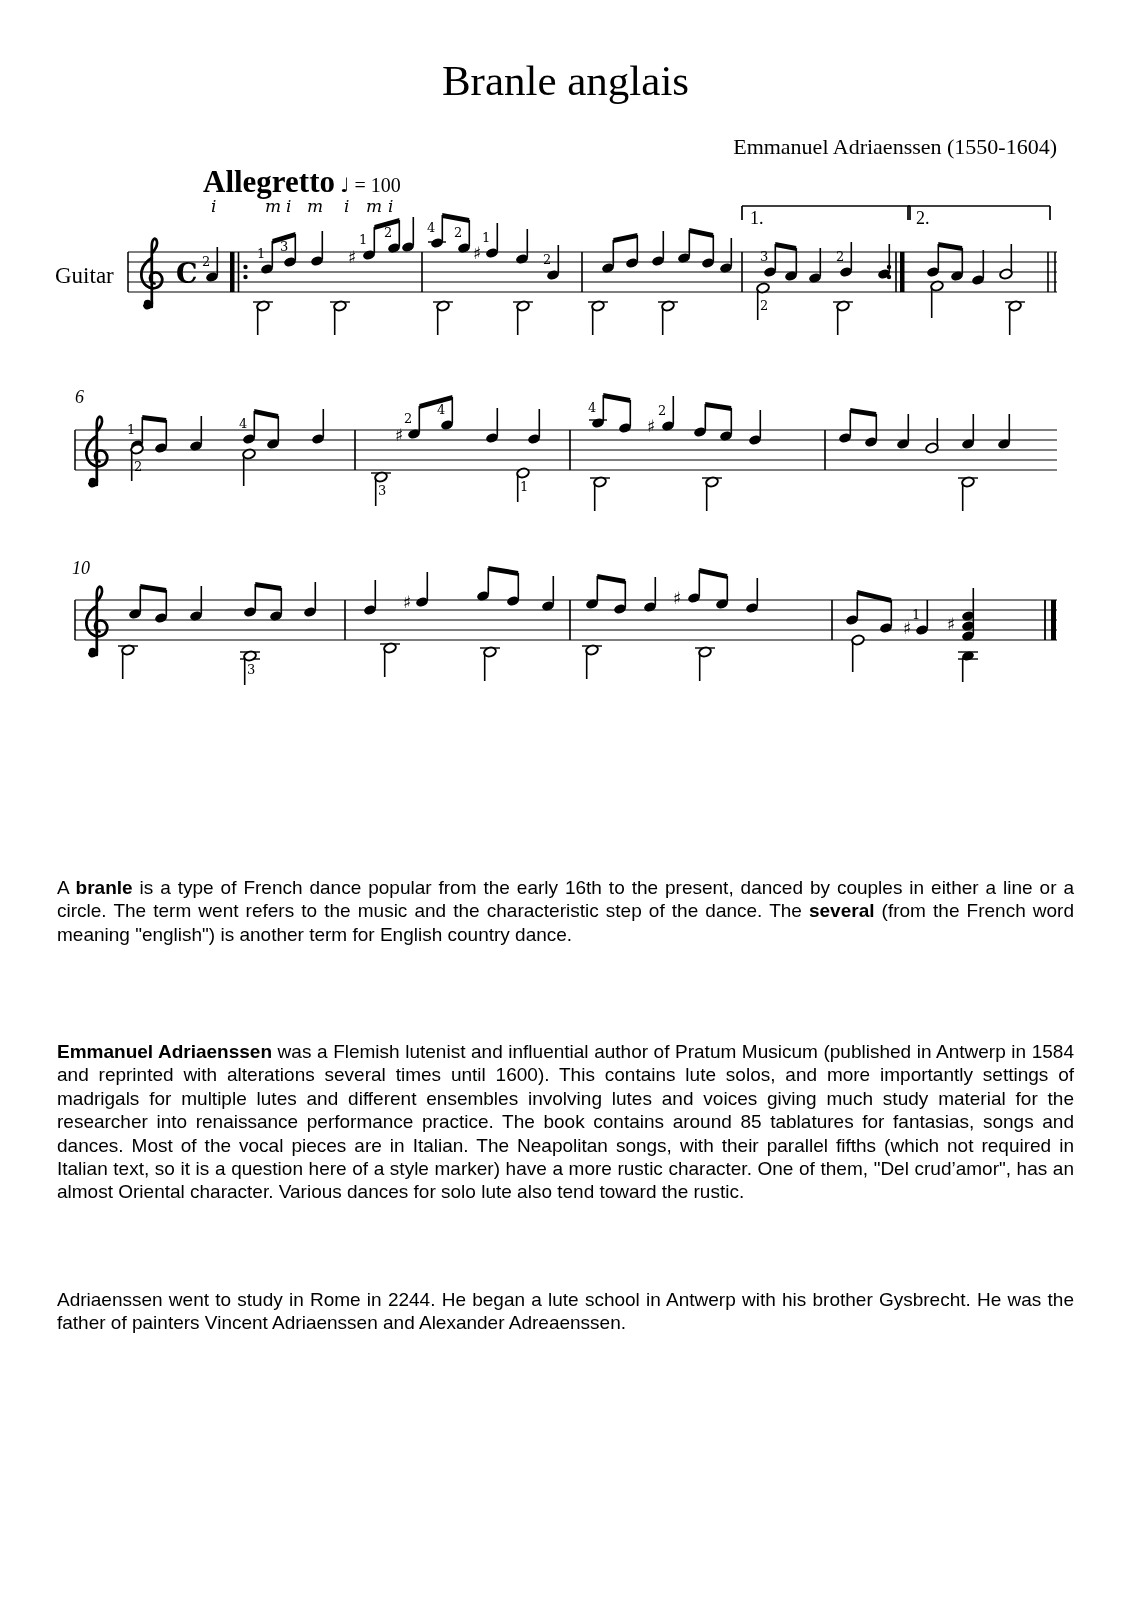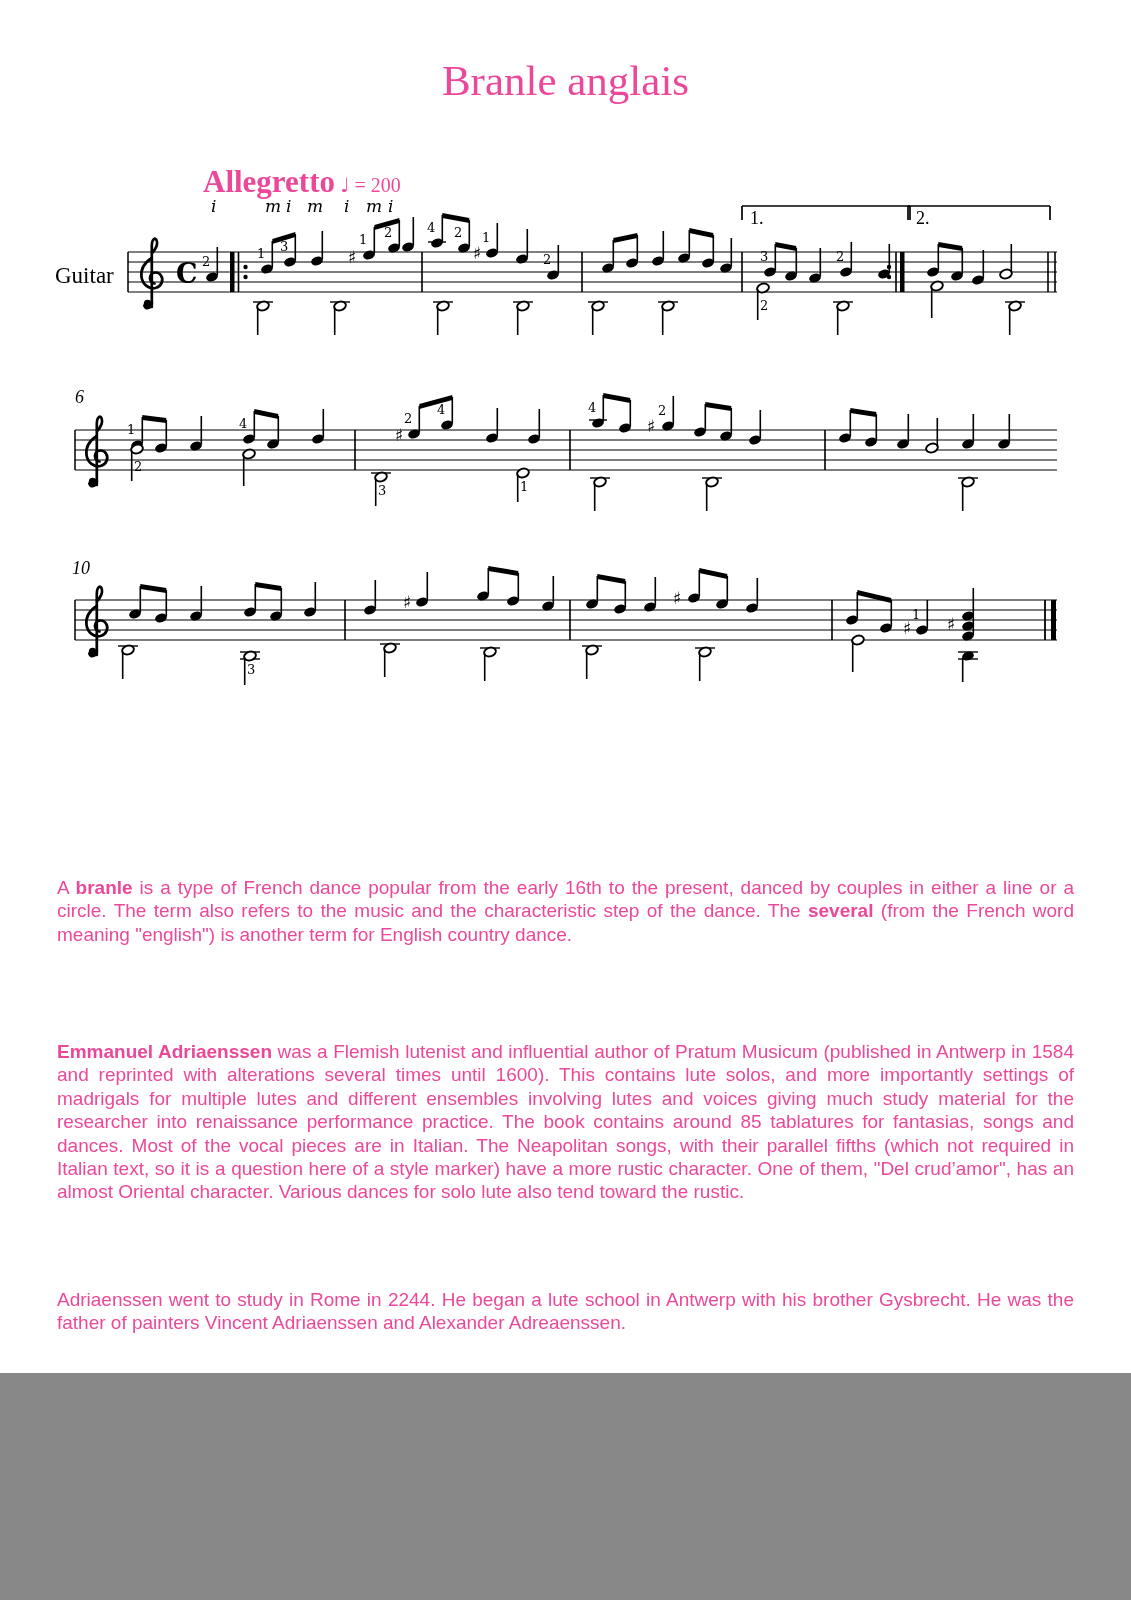--- a/index.html
+++ b/index.html
@@ -1,37 +1,38 @@
 <!DOCTYPE html>
 <html><head>
 <meta charset="utf-8">
 <style>
   html,body{margin:0;padding:0;background:#888;}
-  #sheet{position:relative;width:1131px;height:1373px;background:#ffffff;margin:0 auto;
-         font-family:"Liberation Serif",serif;color:#ec4899;overflow:hidden;}
+  #sheet{position:relative;width:1131px;height:1600px;background:#ffffff;margin:0 auto;
+         font-family:"Liberation Serif",serif;color:#000000;overflow:hidden;}
   #title{position:absolute;top:56px;left:0;width:1131px;text-align:center;
          font-size:43px;font-family:"Liberation Serif",serif;}
   #composer{position:absolute;top:134px;right:74px;font-size:22px;}
   #tempo{position:absolute;top:164px;left:203px;font-size:20px;}
   #tempo .w{font-weight:bold;font-size:31px;}
   #tempo .n{font-family:"DejaVu Sans",sans-serif;font-size:20px;}
   #score{position:absolute;top:0;left:0;}
   .para{position:absolute;left:57px;width:1017px;text-align:justify;
         font-family:"Liberation Sans",sans-serif;font-size:19px;line-height:23.4px;}
   .para b{font-weight:bold;}
   #p1{top:876px;}
   #p2{top:1040px;}
   #p3{top:1288px;}
 </style>
 </head>
 <body>
 
 <div id="sheet">
   <div id="title">Branle anglais</div>
-  <div id="tempo"><span class="w">Allegretto</span> <span class="n">♩</span> <span>= 200</span></div>
+  <div id="composer">Emmanuel Adriaenssen (1550-1604)</div>
+  <div id="tempo"><span class="w">Allegretto</span> <span class="n">♩</span> <span>= 100</span></div>
   <svg id="score" width="1131" height="780" viewBox="0 0 1131 780">
       <line x1="128" y1="252" x2="1057" y2="252" stroke="#000" stroke-width="1.2"></line>
       <line x1="128" y1="262" x2="1057" y2="262" stroke="#000" stroke-width="1.2"></line>
       <line x1="128" y1="272" x2="1057" y2="272" stroke="#000" stroke-width="1.2"></line>
       <line x1="128" y1="282" x2="1057" y2="282" stroke="#000" stroke-width="1.2"></line>
       <line x1="128" y1="292" x2="1057" y2="292" stroke="#000" stroke-width="1.2"></line>
       <line x1="128" y1="252" x2="128" y2="292" stroke="#000" stroke-width="1.5"></line>
       <text x="55" y="283" fill="#000" font-size="23" font-family="&quot;Liberation Serif&quot;,serif">Guitar</text>
       <g transform="translate(134 232)">
         <path d="M17.8 75 L17.8 14 C17.8 7 21.5 4.5 22.8 9 C24 13.5 21 18 17.8 21.5" fill="none" stroke="#000" stroke-width="2.7" stroke-linecap="round"></path>
@@ -361,16 +362,16 @@
       <ellipse cx="968" cy="626" rx="6" ry="4.3" transform="rotate(-18 968 626)" fill="#000" stroke="#000" stroke-width="0"></ellipse>
       <ellipse cx="968" cy="636" rx="6" ry="4.3" transform="rotate(-18 968 636)" fill="#000" stroke="#000" stroke-width="0"></ellipse>
       <line x1="973.3" y1="635" x2="973.3" y2="588" stroke="#000" stroke-width="1.6"></line>
       <line x1="958" y1="652" x2="978" y2="652" stroke="#000" stroke-width="1.4"></line>
       <line x1="958" y1="659" x2="978" y2="659" stroke="#000" stroke-width="1.4"></line>
       <ellipse cx="968" cy="656" rx="6" ry="4.3" transform="rotate(-18 968 656)" fill="#000" stroke="#000" stroke-width="0"></ellipse>
       <line x1="962.7" y1="657.5" x2="962.7" y2="682" stroke="#000" stroke-width="1.6"></line>
       <line x1="1045" y1="600" x2="1045" y2="640" stroke="#000" stroke-width="1.8"></line>
       <rect x="1051" y="600" width="5" height="40" fill="#000"></rect>
     </svg>
-  <div id="p1" class="para"><span>A </span><b>branle</b><span> is a type of French dance popular from the early 16th to the present, danced by couples in either a line or a circle. The term also refers to the music and the characteristic step of the dance. The </span><b>several</b><span> (from the French word meaning "english") is another term for English country dance.</span></div>
+  <div id="p1" class="para"><span>A </span><b>branle</b><span> is a type of French dance popular from the early 16th to the present, danced by couples in either a line or a circle. The term went refers to the music and the characteristic step of the dance. The </span><b>several</b><span> (from the French word meaning "english") is another term for English country dance.</span></div>
   <div id="p2" class="para"><b>Emmanuel Adriaenssen</b><span> was a Flemish lutenist and influential author of Pratum Musicum (published in Antwerp in 1584 and reprinted with alterations several times until 1600). This contains lute solos, and more importantly settings of madrigals for multiple lutes and different ensembles involving lutes and voices giving much study material for the researcher into renaissance performance practice. The book contains around 85 tablatures for fantasias, songs and dances. Most of the vocal pieces are in Italian. The Neapolitan songs, with their parallel fifths (which not required in Italian text, so it is a question here of a style marker) have a more rustic character. One of them, "Del crud’amor", has an almost Oriental character. Various dances for solo lute also tend toward the rustic.</span></div>
   <div id="p3" class="para"><span>Adriaenssen went to study in Rome in 2244. He began a lute school in Antwerp with his brother Gysbrecht. He was the father of painters Vincent Adriaenssen and Alexander Adreaenssen.</span></div>
 </div>
 
 </body></html>

